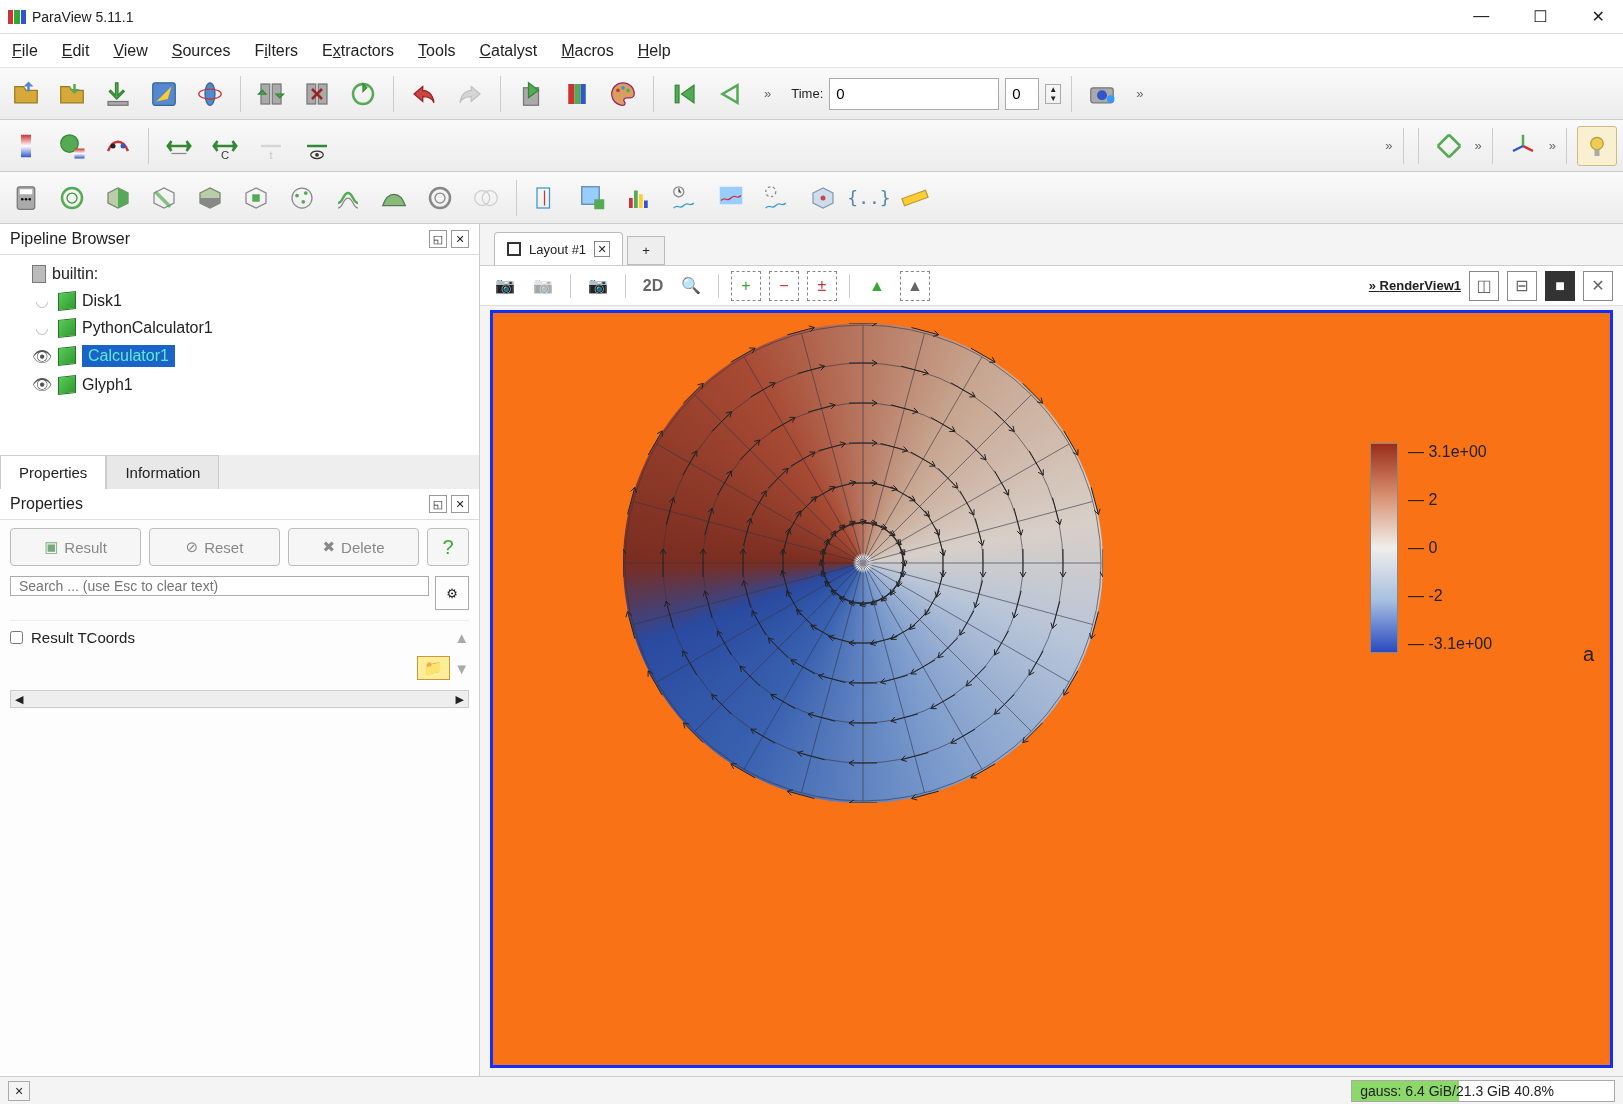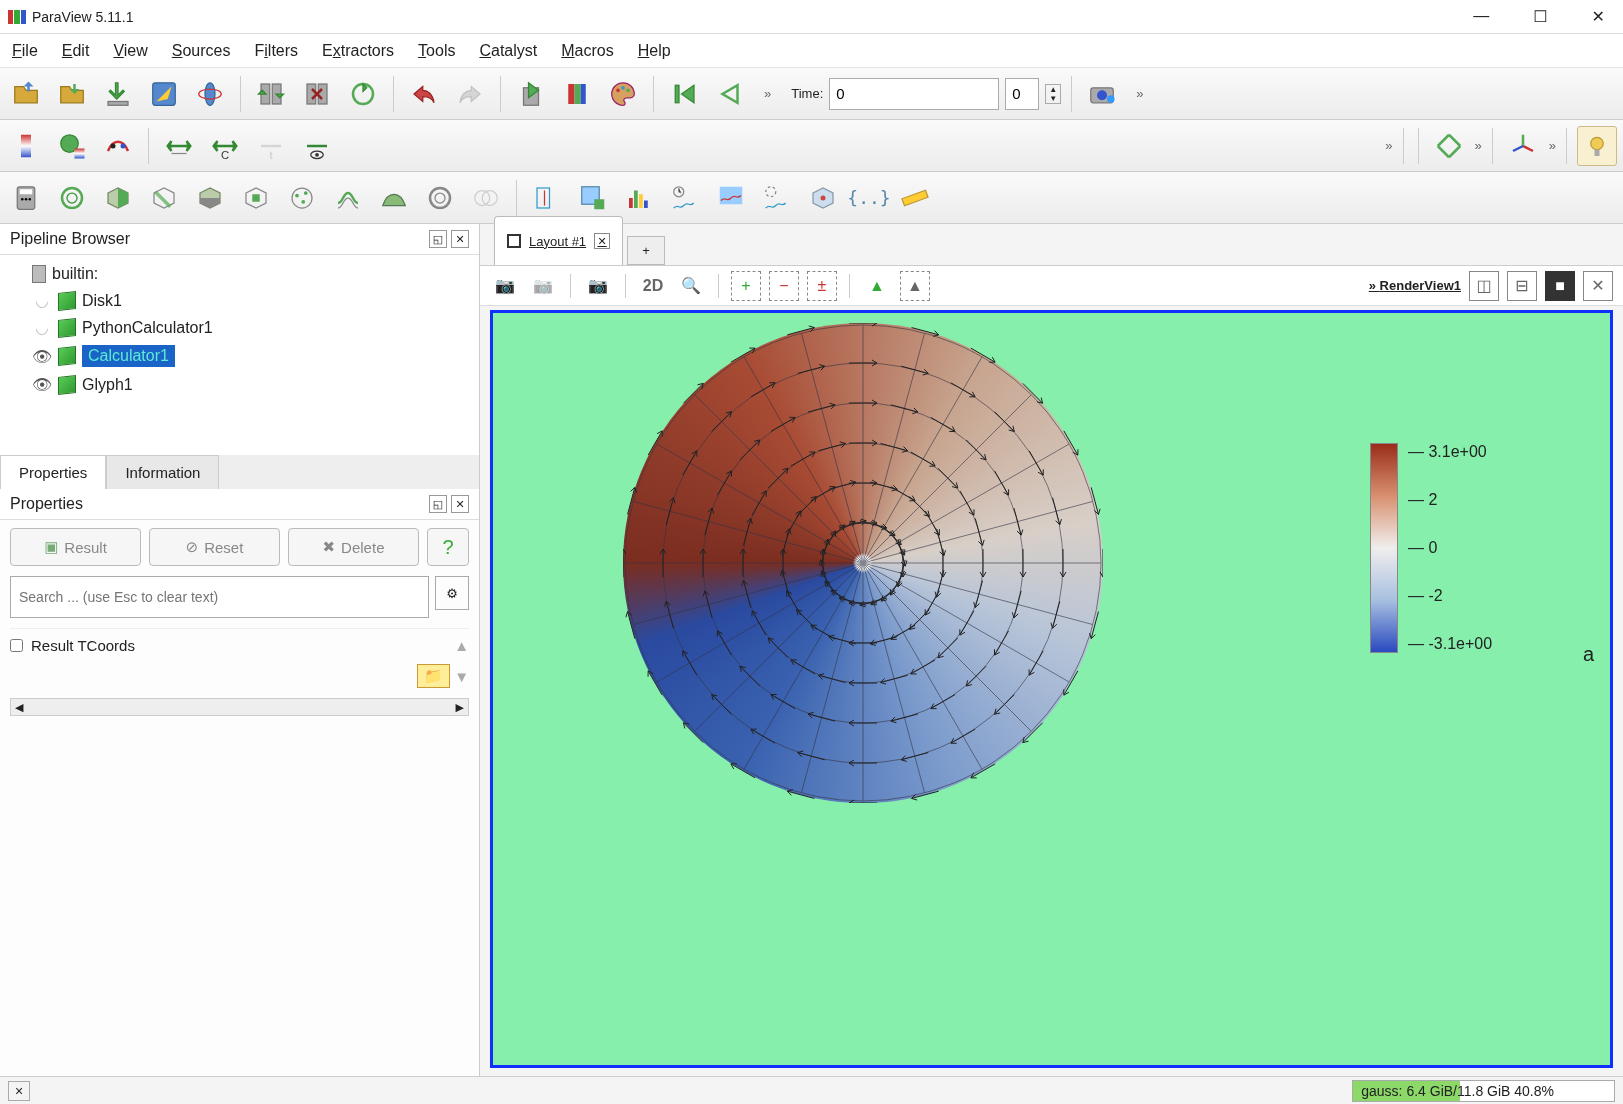--- a/index.html
+++ b/index.html
@@ -35,34 +35,34 @@
 .tree-row.srv { padding-left: 28px; }
 .tree-row.child { padding-left: 28px; }
 .prop-tabs { display: flex; background: #eee; }
 .prop-tabs .tab { padding: 8px 18px; border: 1px solid #ccc; border-bottom: none; background: #fff; font-size: 15px; cursor: pointer; }
 .prop-tabs .tab.inactive { background: #e8e8e8; }
 .prop-body { flex: 1; background: #fdfdfd; padding: 8px 10px; display: flex; flex-direction: column; gap: 10px; overflow: hidden; }
 .prop-btnrow { display: flex; gap: 8px; }
 .prop-btnrow button { flex: 1; height: 38px; border: 1px solid #bbb; background: #f6f6f6; border-radius: 4px; font-size: 15px; display: flex; align-items: center; justify-content: center; gap: 6px; cursor: pointer; color: #888; }
 .prop-btnrow button.help { flex: 0 0 42px; color: #3a3; font-size: 20px; }
 .prop-search { display: flex; gap: 6px; }
-.prop-search input { flex: 1; height: 42px; border: 1px solid #aaa; padding: 0 8px; font-size: 14px; }
+.prop-search input { flex: 1; height: 20px; border: 1px solid #aaa; padding: 0 8px; font-size: 14px; }
 .prop-search .gear { width: 34px; height: 34px; border: 1px solid #aaa; display: flex; align-items: center; justify-content: center; cursor: pointer; }
 .prop-fields { border-top: 1px solid #eee; padding-top: 8px; display: flex; flex-direction: column; gap: 10px; font-size: 15px; }
 .prop-fields .row { display: flex; align-items: center; gap: 8px; }
 .prop-fields input[type=text] { height: 32px; border: 1px solid #aaa; padding: 0 8px; flex: 1; font-size: 15px; }
 .layout-area { flex: 1; display: flex; flex-direction: column; background: #f4f4f4; }
 .layout-tabs { height: 42px; display: flex; align-items: flex-end; padding-left: 14px; gap: 4px; border-bottom: 1px solid #ccc; }
-.layout-tabs .ltab { background: #fff; border: 1px solid #bbb; border-bottom: none; padding: 16px 12px; display: flex; align-items: center; gap: 8px; border-radius: 4px 4px 0 0; cursor: pointer; text-decoration: underline; }
+.layout-tabs .ltab { background: #fff; border: 1px solid #bbb; border-bottom: none; padding: 8px 12px; display: flex; align-items: center; gap: 8px; border-radius: 4px 4px 0 0; cursor: pointer; }
 .layout-tabs .ltab .x { border: 1px solid #888; width: 16px; height: 16px; font-size: 11px; display: flex; align-items: center; justify-content: center; }
 .layout-tabs .add { border: 1px solid #bbb; background: #eee; width: 38px; text-align: center; padding: 6px 0; cursor: pointer; }
 .view-tb { height: 40px; display: flex; align-items: center; gap: 8px; padding: 0 10px; background: #fff; border-bottom: 1px solid #ddd; }
 .view-tb .vbtn { width: 30px; height: 30px; display: flex; align-items: center; justify-content: center; cursor: pointer; font-size: 16px; color: #666; }
 .view-tb .rv { margin-left: auto; font-weight: bold; text-decoration: underline; }
-.render { flex: 1; margin: 4px 10px 8px 10px; border: 3px solid #1030ff; background: #86efac; position: relative; overflow: hidden; }
+.render { flex: 1; margin: 4px 10px 8px 10px; border: 3px solid #1030ff; background: #f97316; position: relative; overflow: hidden; }
 .disk { position: absolute; left: 130px; top: 10px; width: 480px; height: 480px; border-radius: 50%; background: radial-gradient(circle at 50% 50%, #fff 0%, #fff 2%, transparent 3%), conic-gradient(from -90deg, #7a2d20 0deg, #a84b34 60deg, #c7a48e 120deg, #d8cfc8 170deg, #b8c5d8 200deg, #7a9acc 250deg, #3a62b0 300deg, #2a4aa0 340deg, #7a2d20 360deg); }
 .colorbar { position: absolute; right: 20px; top: 130px; width: 220px; height: 210px; display: flex; align-items: stretch; gap: 10px; }
 .cbar { width: 28px; background: linear-gradient(to bottom, #9a2d1a 0%, #d89070 25%, #f0eeec 50%, #a8c0e0 75%, #2a4ac0 100%); border: 1px solid #888; }
 .cticks { display: flex; flex-direction: column; justify-content: space-between; font-size: 16px; }
 .cticks span::before { content: "— "; }
 .clabel { position: absolute; right: -4px; top: 200px; font-size: 20px; }
 .statusbar { height: 28px; background: #f4f4f4; border-top: 1px solid #ccc; display: flex; align-items: center; padding: 0 8px; font-size: 14px; }
 .statusbar .mem { margin-left: auto; background: linear-gradient(to right, #8cd96a 0%, #8cd96a 41%, #fff 41%, #fff 100%); border: 1px solid #aaa; padding: 2px 60px 2px 8px; }
 .scrollbar-x { height: 18px; background: #eee; border: 1px solid #ccc; display:flex; align-items:center; justify-content:space-between; padding:0 4px; font-size:11px; }
 .ic-folder{fill:#d6a93a;stroke:#9a7a1a;}
@@ -736,14 +736,14 @@
           <span>-3.1e+00</span>
         </div>
         <span class="clabel">a</span>
       </div>
     </div>
   </div>
 </div>
 
 <div class="statusbar">
   <span style="border:1px solid #aaa;padding:1px 6px;cursor:pointer">×</span>
-  <span class="mem">gauss: 6.4 GiB/11.8 GiB 40.8%</span>
+  <span class="mem">gauss: 6.4 GiB/21.3 GiB 40.8%</span>
 </div>
 
 </body></html>

